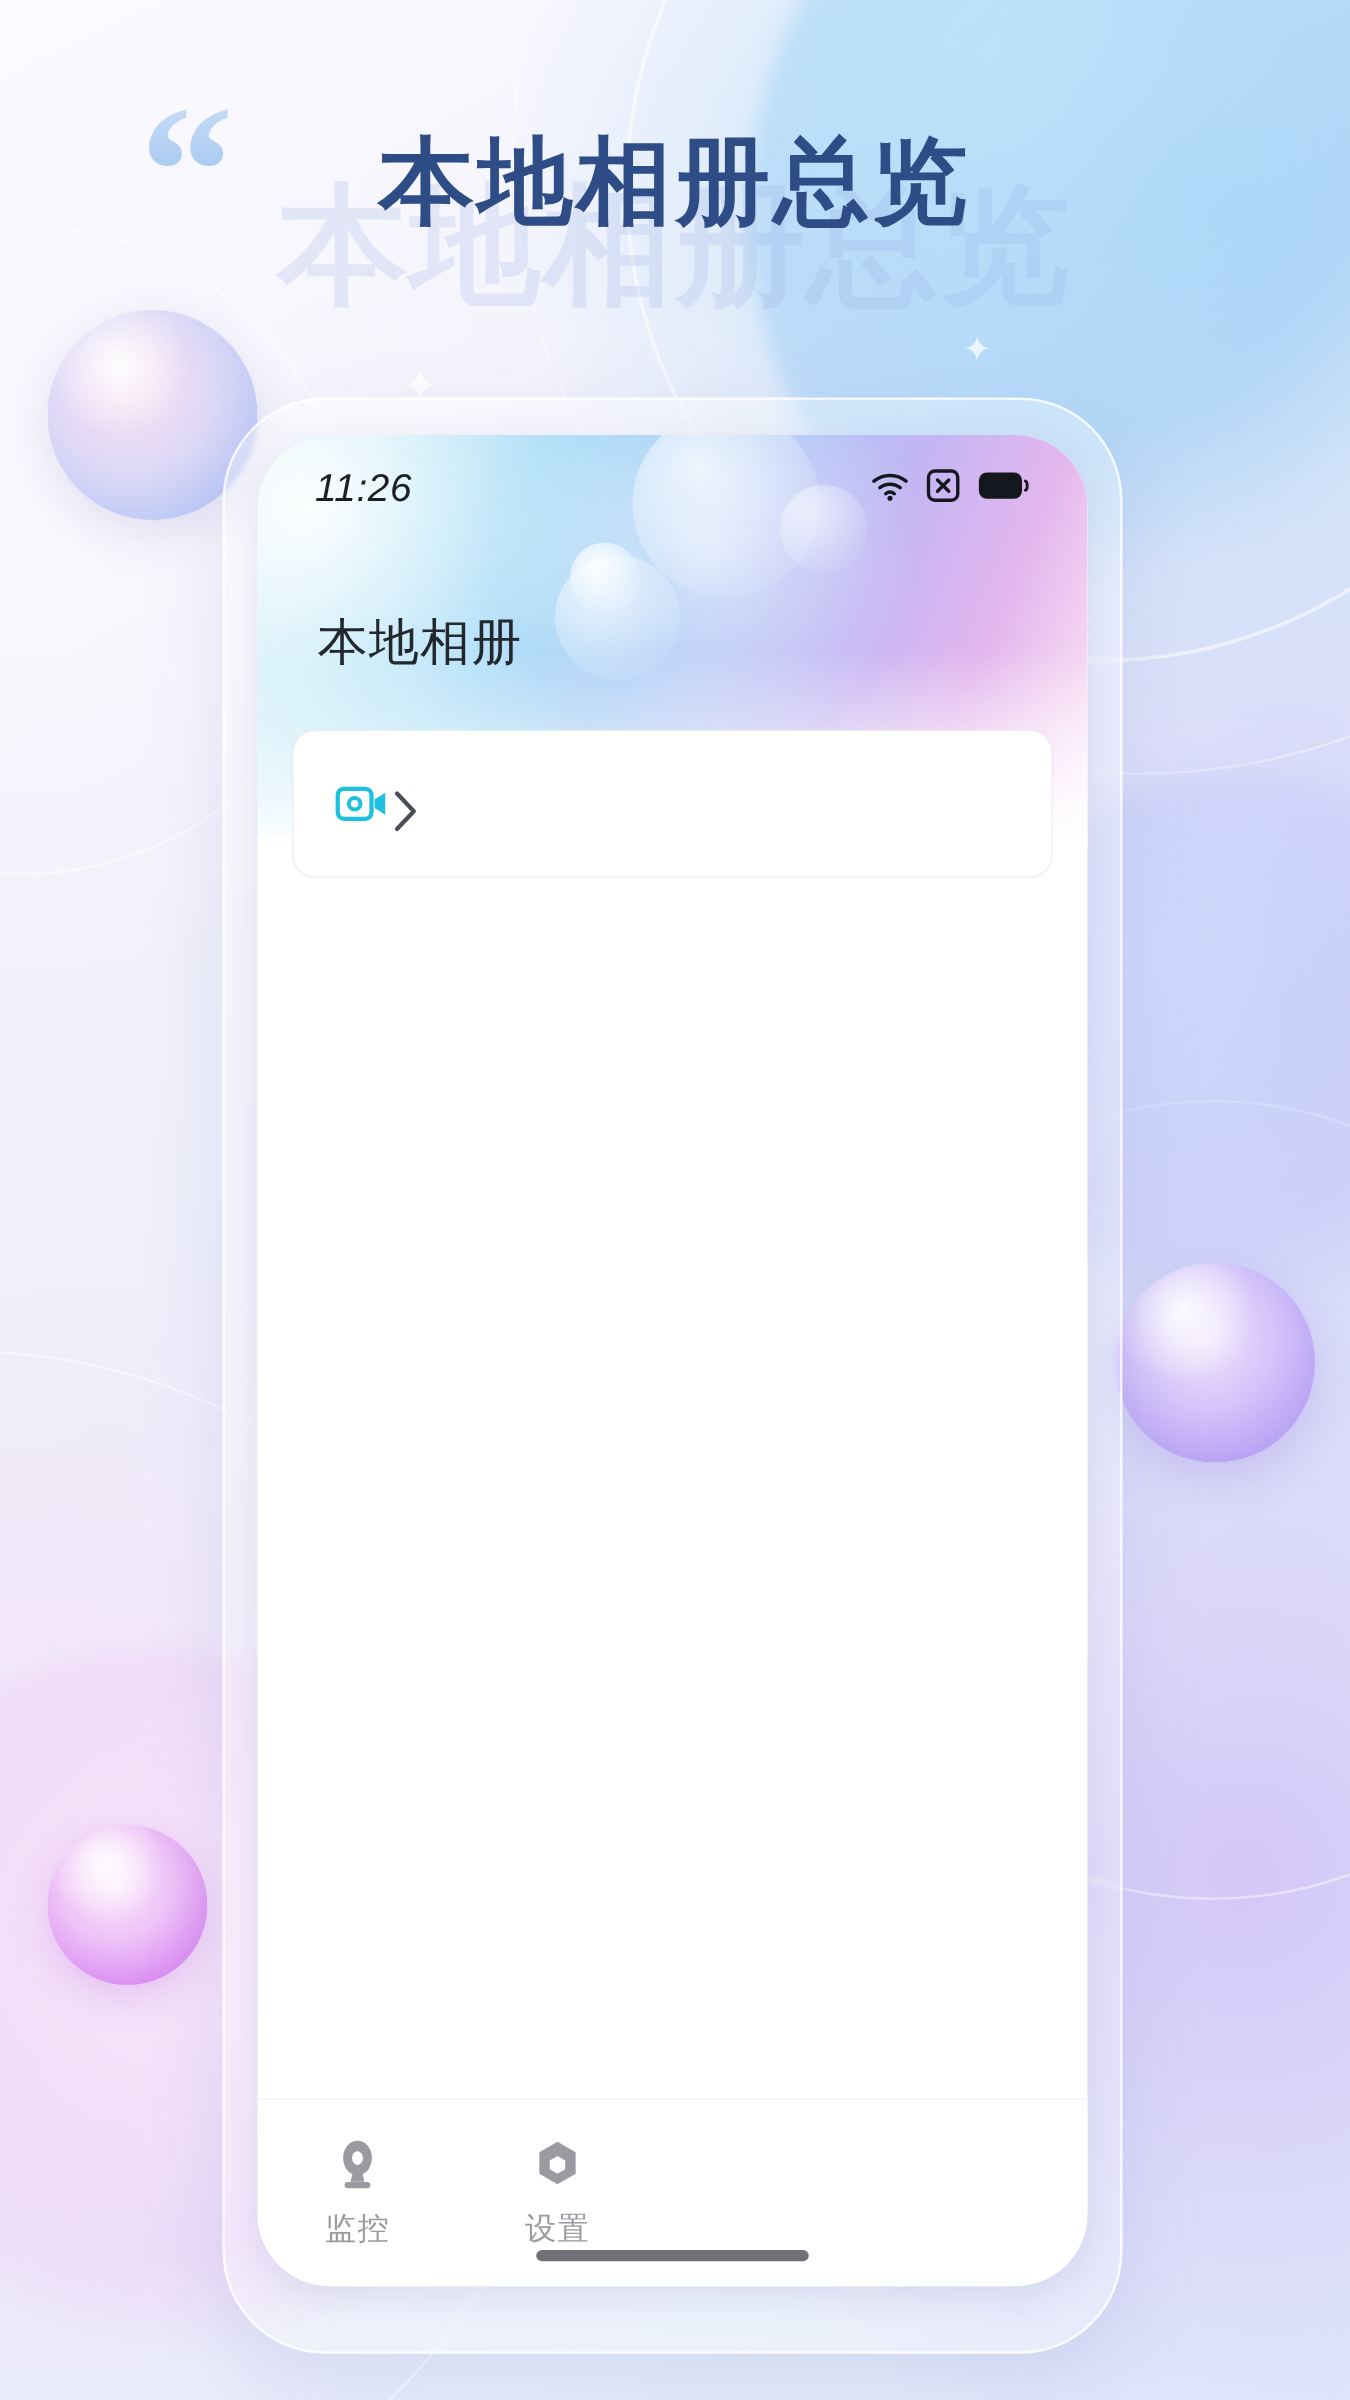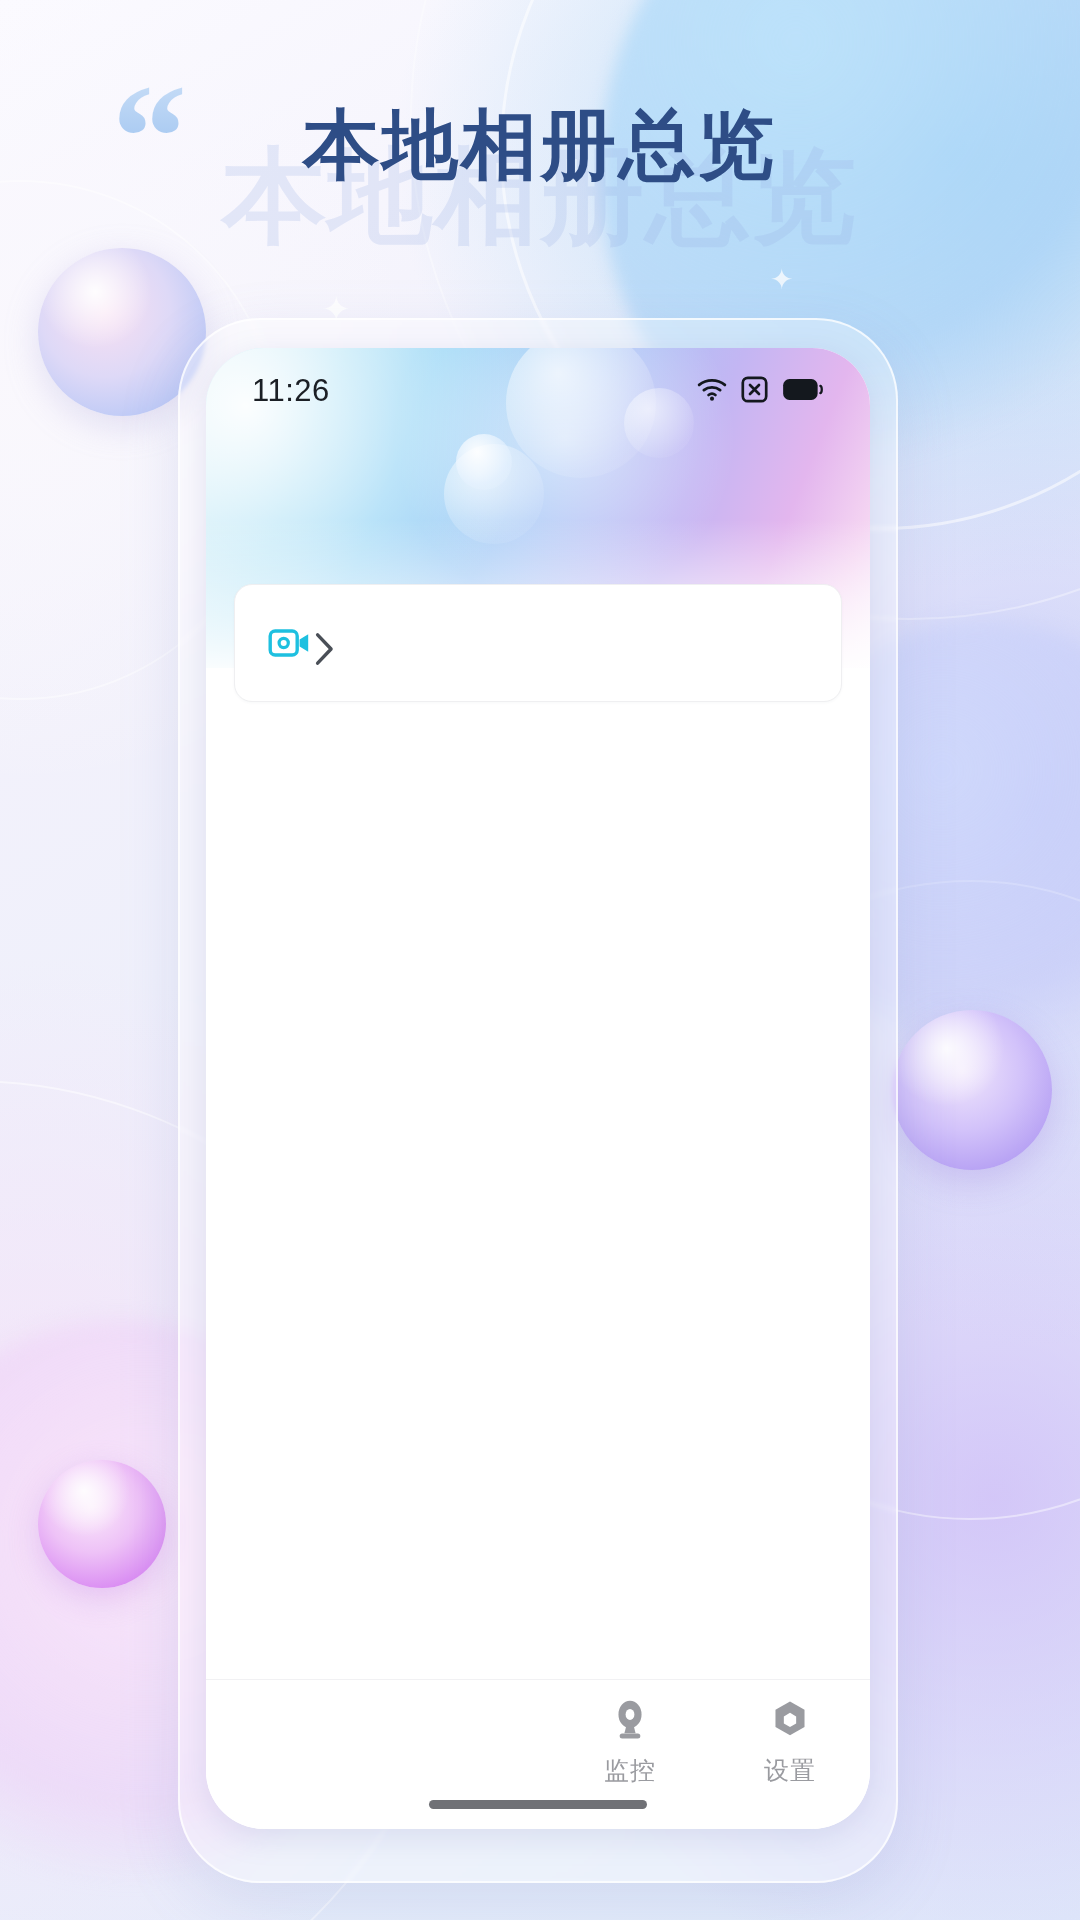--- a/index.html
+++ b/index.html
@@ -153,21 +153,21 @@
   .sb2 { width: 100px; height: 100px; left: 238px; top: 96px;  background: radial-gradient(circle at 35% 30%, rgba(255,255,255,0.65), rgba(255,255,255,0.1) 72%, rgba(255,255,255,0) 100%); }
   .sb3 { width: 70px;  height: 70px;  left: 418px; top: 40px;  background: radial-gradient(circle at 35% 30%, rgba(255,255,255,0.6), rgba(255,255,255,0.08) 72%, rgba(255,255,255,0) 100%); }
   .sb4 { width: 56px;  height: 56px;  left: 250px; top: 86px;  background: radial-gradient(circle at 38% 32%, rgba(255,255,255,0.92) 0%, rgba(230,242,255,0.55) 62%, rgba(230,242,255,0) 100%); }
 
   
   .status-bar {
     position: absolute; left: 0; right: 0; top: 0; height: 86px;
     display: flex; align-items: center; justify-content: space-between;
     padding: 0 46px;
   }
-  .status-time { font-size: 31px; font-weight: 500; color: #1b1f25; letter-spacing: 0.5px; }
+  .status-time { font-size: 31px; font-weight: 500; color: #1b1f25; letter-spacing: 0.5px; font-style: italic; }
   .status-icons { display: flex; align-items: center; gap: 14px; }
 
   
   .screen-title {
     position: absolute; left: 48px; top: 138px;
     font-size: 40px; font-weight: 500; color: #23282f; letter-spacing: 1px;
   }
 
   
   .list { position: absolute; left: 28px; right: 28px; top: 236px; }
@@ -184,22 +184,22 @@
   }
   .item-icon { width: 46px; height: 46px; display: flex; align-items: center; justify-content: center; flex: 0 0 auto; }
   .item-label { font-size: 30px; color: #2a2f36; margin-left: 28px; letter-spacing: 0.5px; flex: 1 1 auto; }
   .chevron { width: 22px; height: 22px; flex: 0 0 auto; }
 
   
   .tabbar {
     position: absolute; left: 0; right: 0; bottom: 0; height: 150px;
     background: #ffffff;
     border-top: 1px solid #f1f1f3;
-    display: flex; align-items: flex-start; justify-content: flex-end;
-    padding-top: 18px;
+    display: flex; align-items: flex-start; justify-content: flex-start;
+    padding-top: 30px;
   }
   .tab { display: flex; flex-direction: column; align-items: center; width: 160px; }
   .tab-icon { width: 46px; height: 46px; display: flex; align-items: center; justify-content: center; }
   .tab-label { margin-top: 10px; font-size: 25px; color: #9a9ba0; letter-spacing: 1px; }
   .tab.active .tab-label { color: #2b2f36; }
   .home-indicator {
     position: absolute; left: 50%; transform: translateX(-50%);
     bottom: 20px; width: 218px; height: 9px; border-radius: 5px; background: #707176;
   }
 </style>
@@ -261,20 +261,21 @@
       </span>
       <span>
         <svg width="42" height="23" viewBox="0 0 40 22" fill="none">
           <rect x="1" y="1" width="33" height="20" rx="6" fill="#14181e"></rect>
           <path d="M36.6 7.5c1.8.6 1.8 6.4 0 7" stroke="#14181e" stroke-width="2.2" stroke-linecap="round"></path>
         </svg>
       </span>
     </div>
   </div>
 
+  <div class="screen-title">本地相册</div>
 
   <div class="list">
 
     <div class="list-card">
       <span class="item-icon">
         <svg width="44" height="36" viewBox="0 0 44 36" fill="none">
           <rect x="2.2" y="6" width="27" height="24" rx="5" stroke="#1ec0e0" stroke-width="3.4"></rect>
           <circle cx="15.7" cy="18" r="4.6" stroke="#1ec0e0" stroke-width="3.2"></circle>
           <path d="M31.6 14.6l8.6-5.4v17.6l-8.6-5.4z" fill="#1ec0e0"></path>
         </svg>

